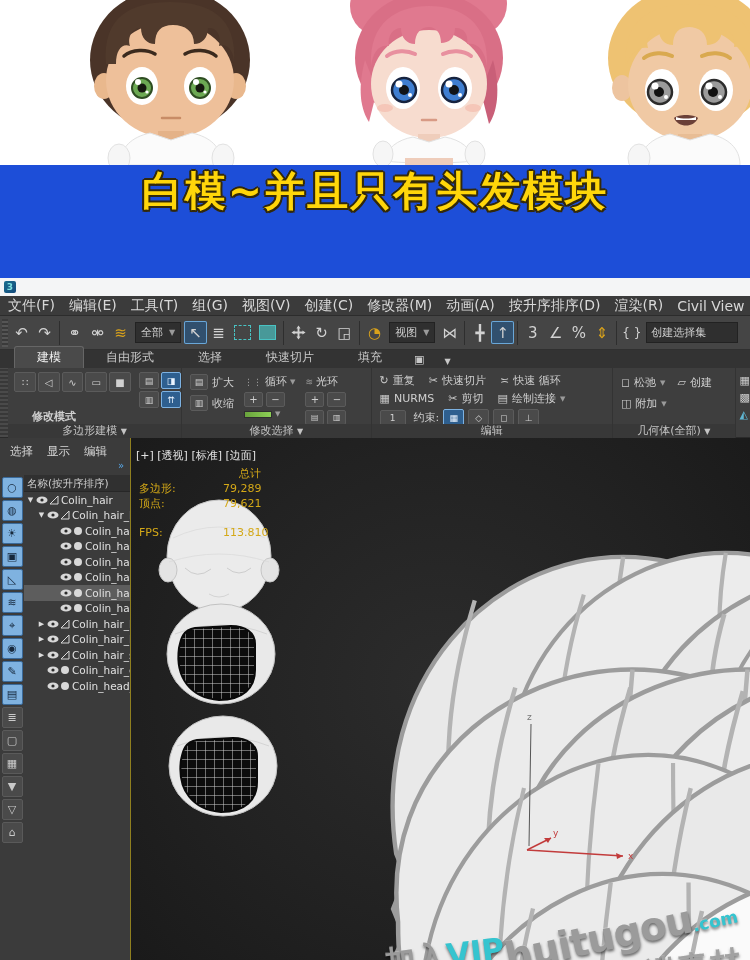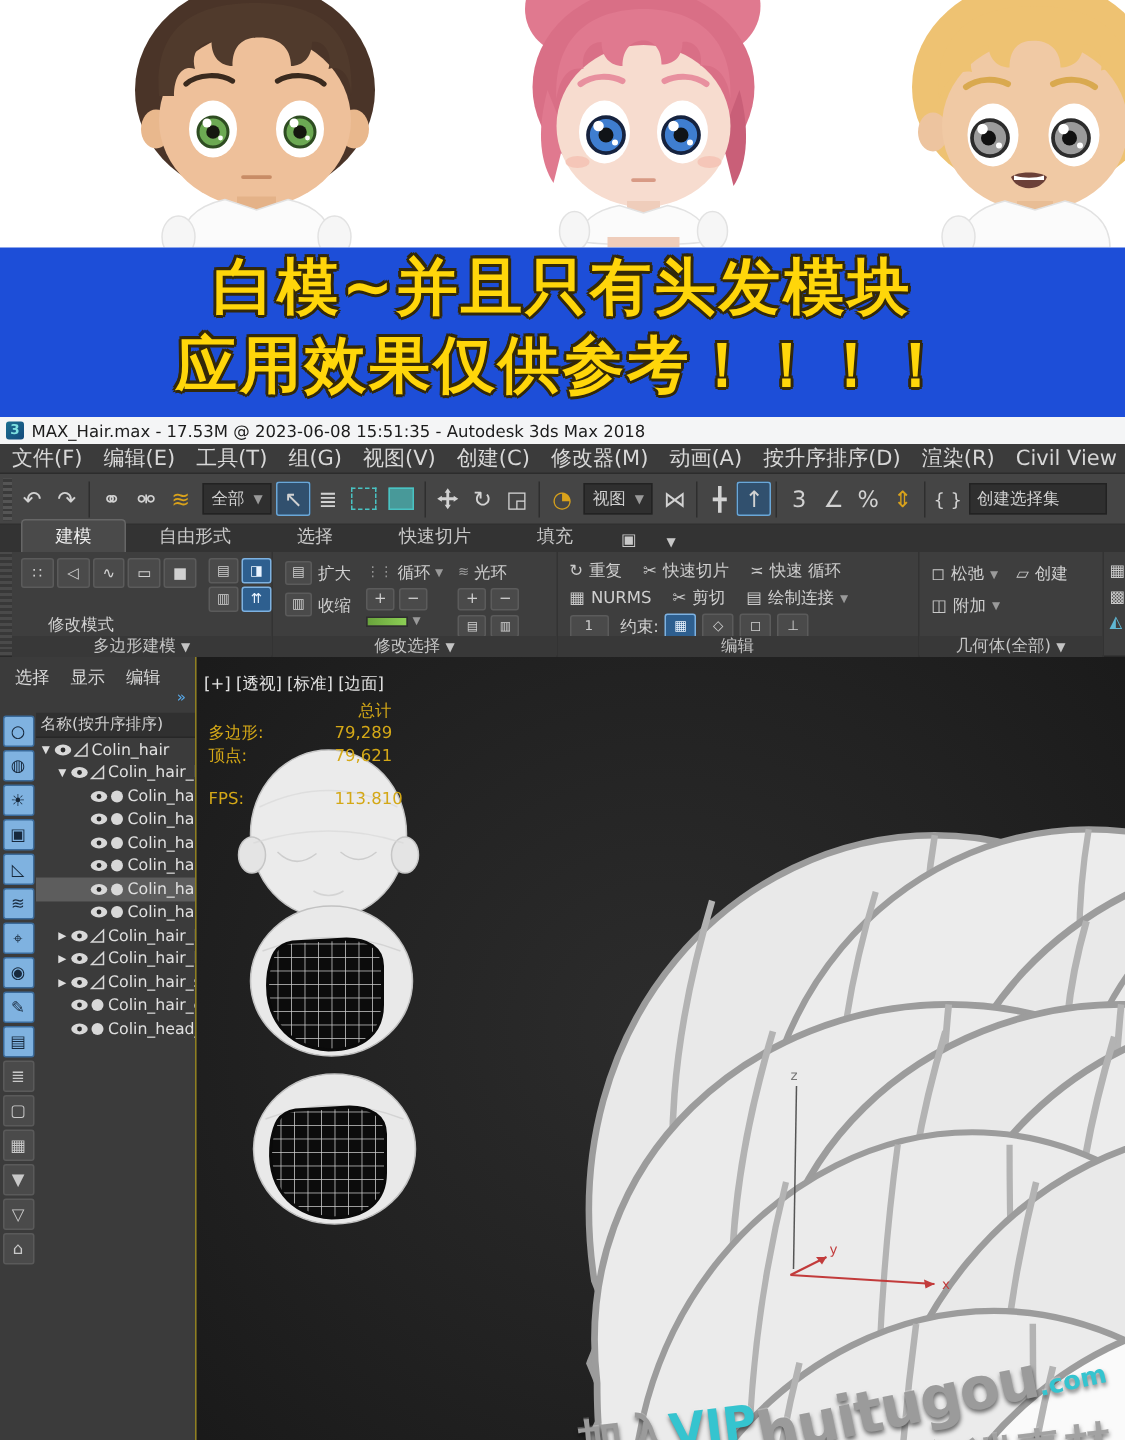--- a/index.html
+++ b/index.html
@@ -176,28 +176,26 @@
     <path d="M96,118 C100,128 116,128 120,118 C116,114 100,114 96,118 Z" fill="#6b4038"></path>
     <path d="M98,117 C104,119 112,119 118,117 L118,120 L98,120 Z" fill="#fff"></path>
     <rect x="100" y="134" width="24" height="13" fill="#e8bd95"></rect>
     <path d="M62,165 C62,148 74,138 92,134 L112,140 L132,134 C150,138 162,148 162,165 Z" fill="#fbfbfb" stroke="#e2e2e2"></path>
     <ellipse cx="61" cy="158" rx="11" ry="14" fill="#f6f6f6" stroke="#e2e2e2"></ellipse>
   </svg>
 </div>
 
 <div id="caption">
   <div class="cap">白模~并且只有头发模块</div>
-  <div class="cap">应用效果仅供参考！！！！</div>
 </div>
 
 <div id="maxwin">
 
   <div id="titlebar">
     <span id="appicon">3</span>
-    <span id="titletext">MAX_Hair.max - 17.53M @ 2023-06-08 15:51:35 - Autodesk 3ds Max 2018</span>
   </div>
 
   <div id="menubar">
     <span class="mitem">文件(F)</span>
     <span class="mitem">编辑(E)</span>
     <span class="mitem">工具(T)</span>
     <span class="mitem">组(G)</span>
     <span class="mitem">视图(V)</span>
     <span class="mitem">创建(C)</span>
     <span class="mitem">修改器(M)</span>
@@ -278,21 +276,21 @@
           <span style="display:flex;gap:2px;">
             <span class="rbtn" style="width:18px;height:15px;font-size:9px;">▤</span>
             <span class="rbtn hlblue" style="width:18px;height:15px;font-size:9px;">◨</span>
           </span>
           <span style="display:flex;gap:2px;">
             <span class="rbtn" style="width:18px;height:15px;font-size:9px;">▥</span>
             <span class="rbtn hlblue" style="width:18px;height:15px;font-size:9px;">⇈</span>
           </span>
         </span>
       </div>
-      <div class="rtext" style="padding:1px 0 0 24px;">修改模式</div>
+      <div class="rtext" style="padding:1px 0 0 24px;font-weight:bold;">修改模式</div>
       <div style="display:flex;gap:2px;padding:1px 0 0 6px;">
         <span class="rbtn" style="width:25px;height:13px;font-size:9px;color:#8f8f8f;">◖</span>
         <span class="rbtn" style="width:25px;height:13px;font-size:9px;color:#8f8f8f;">◑</span>
         <span class="rbtn" style="width:25px;height:13px;font-size:9px;color:#8f8f8f;">◍</span>
         <span class="rbtn" style="width:25px;height:13px;font-size:9px;color:#8f8f8f;">◉</span>
         <span class="rbtn" style="width:25px;height:13px;font-size:9px;color:#8f8f8f;">○</span>
       </div>
       <div class="rglabel">
         <span>多边形建模</span>
         <span style="font-size:8px;">▼</span>

